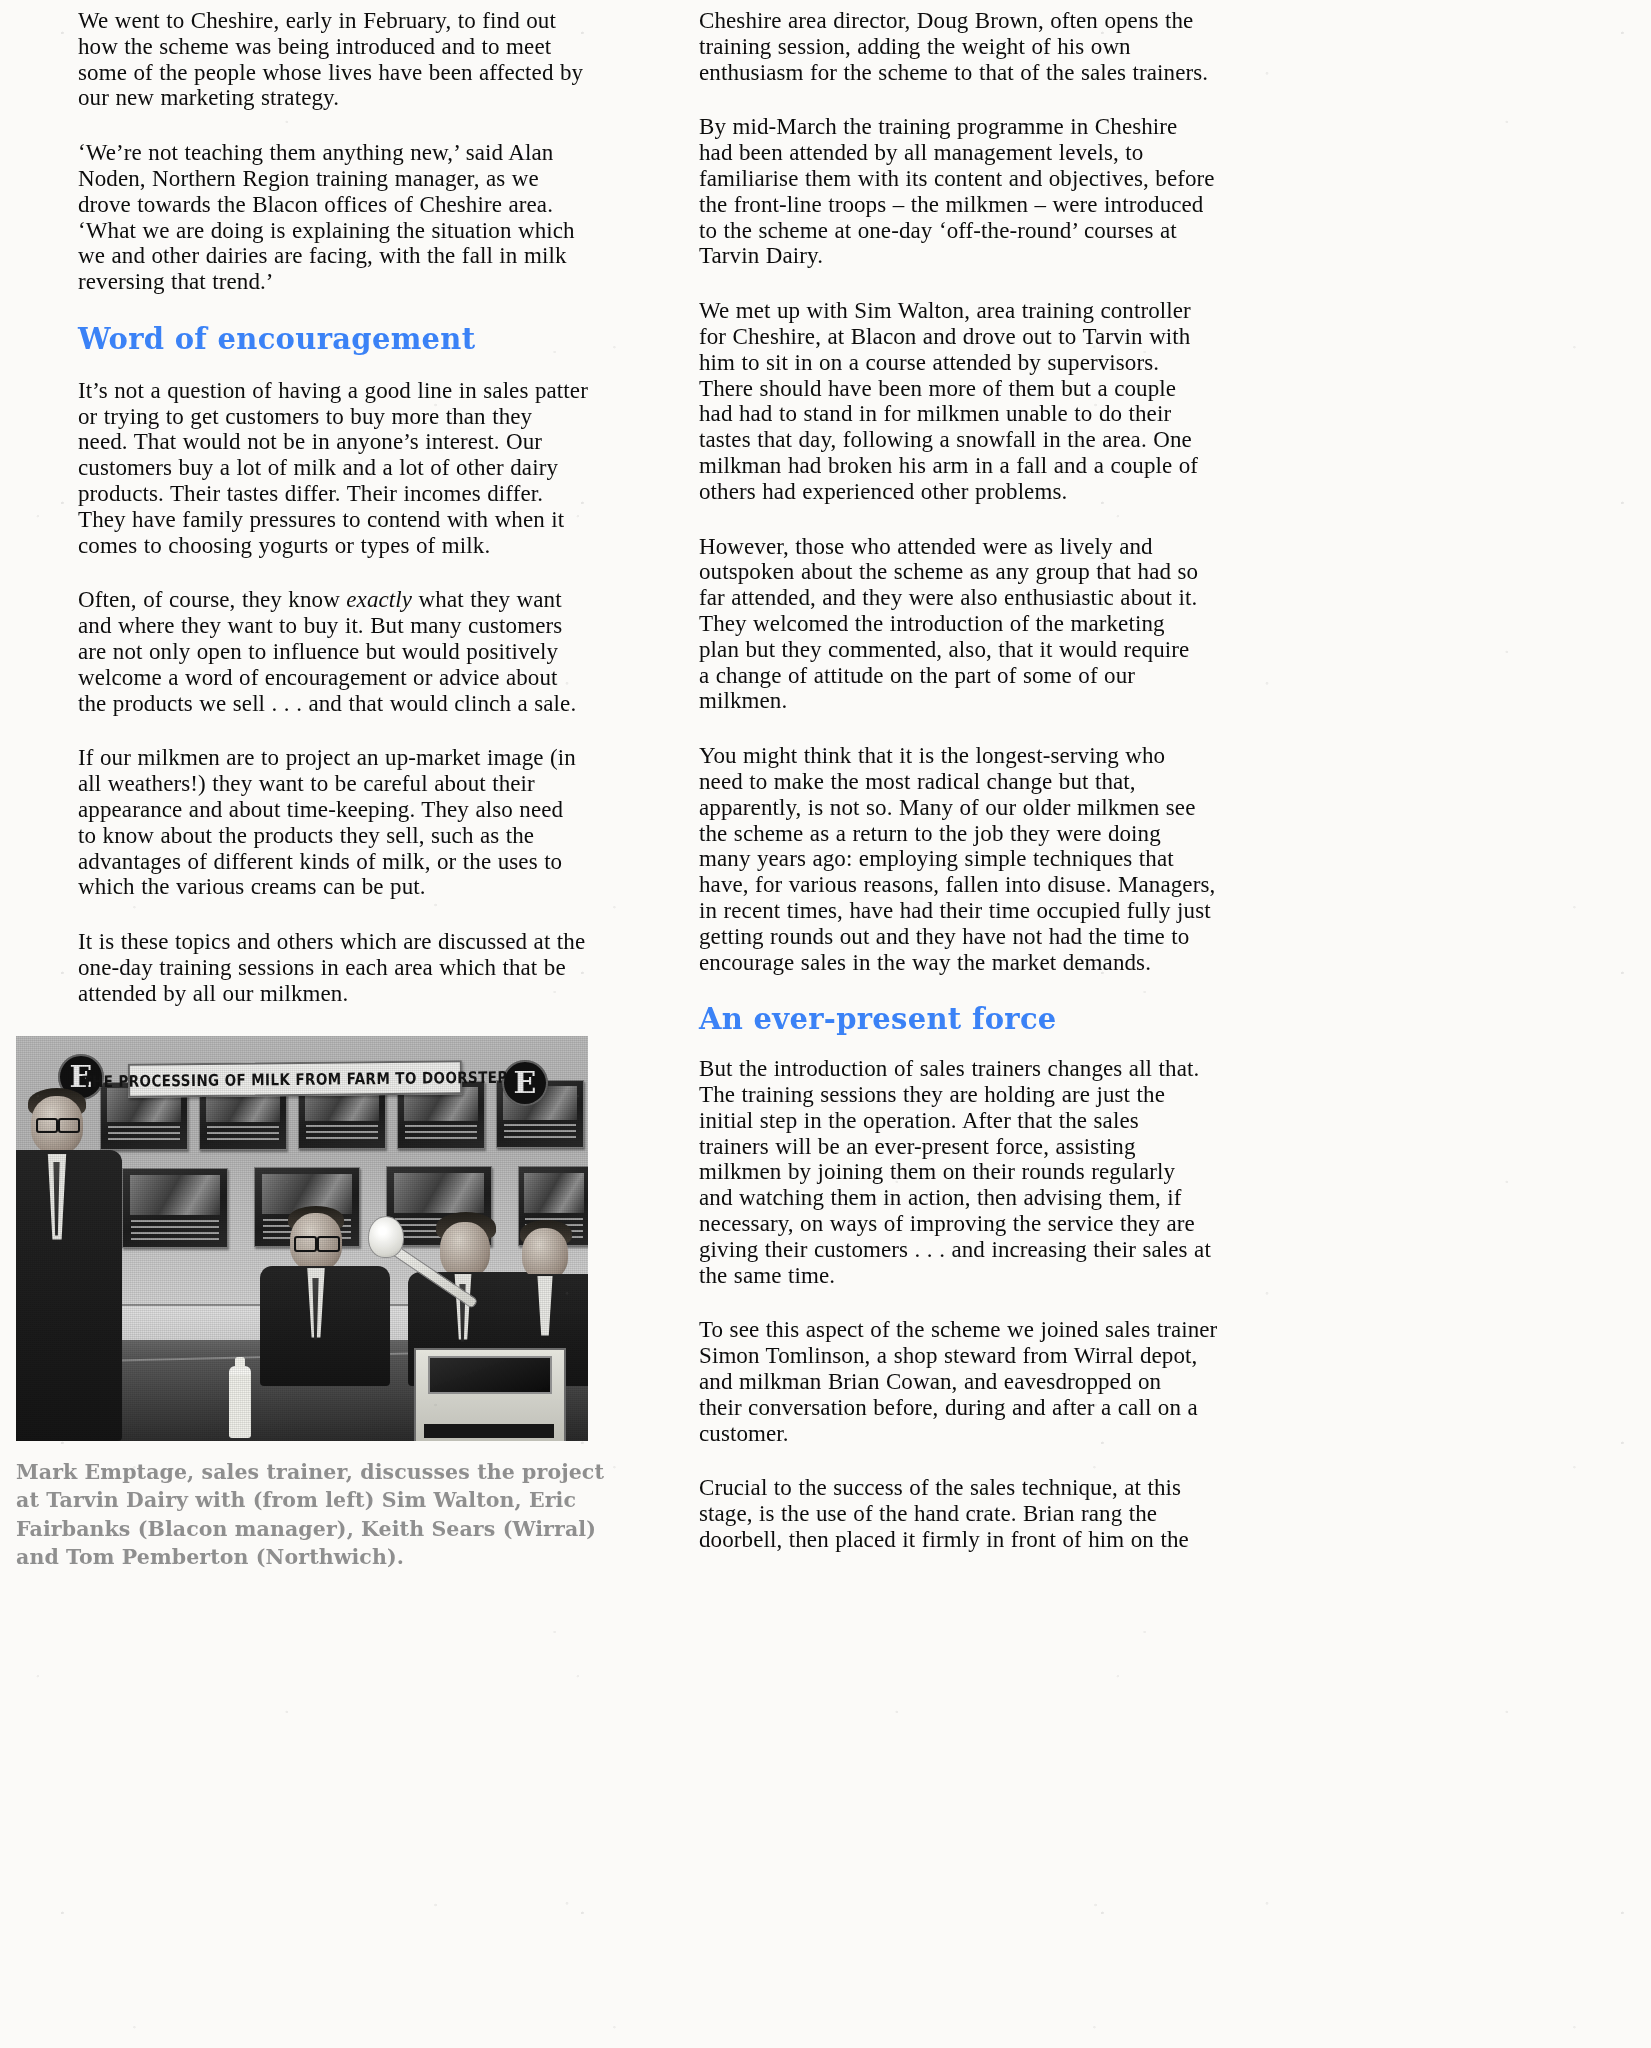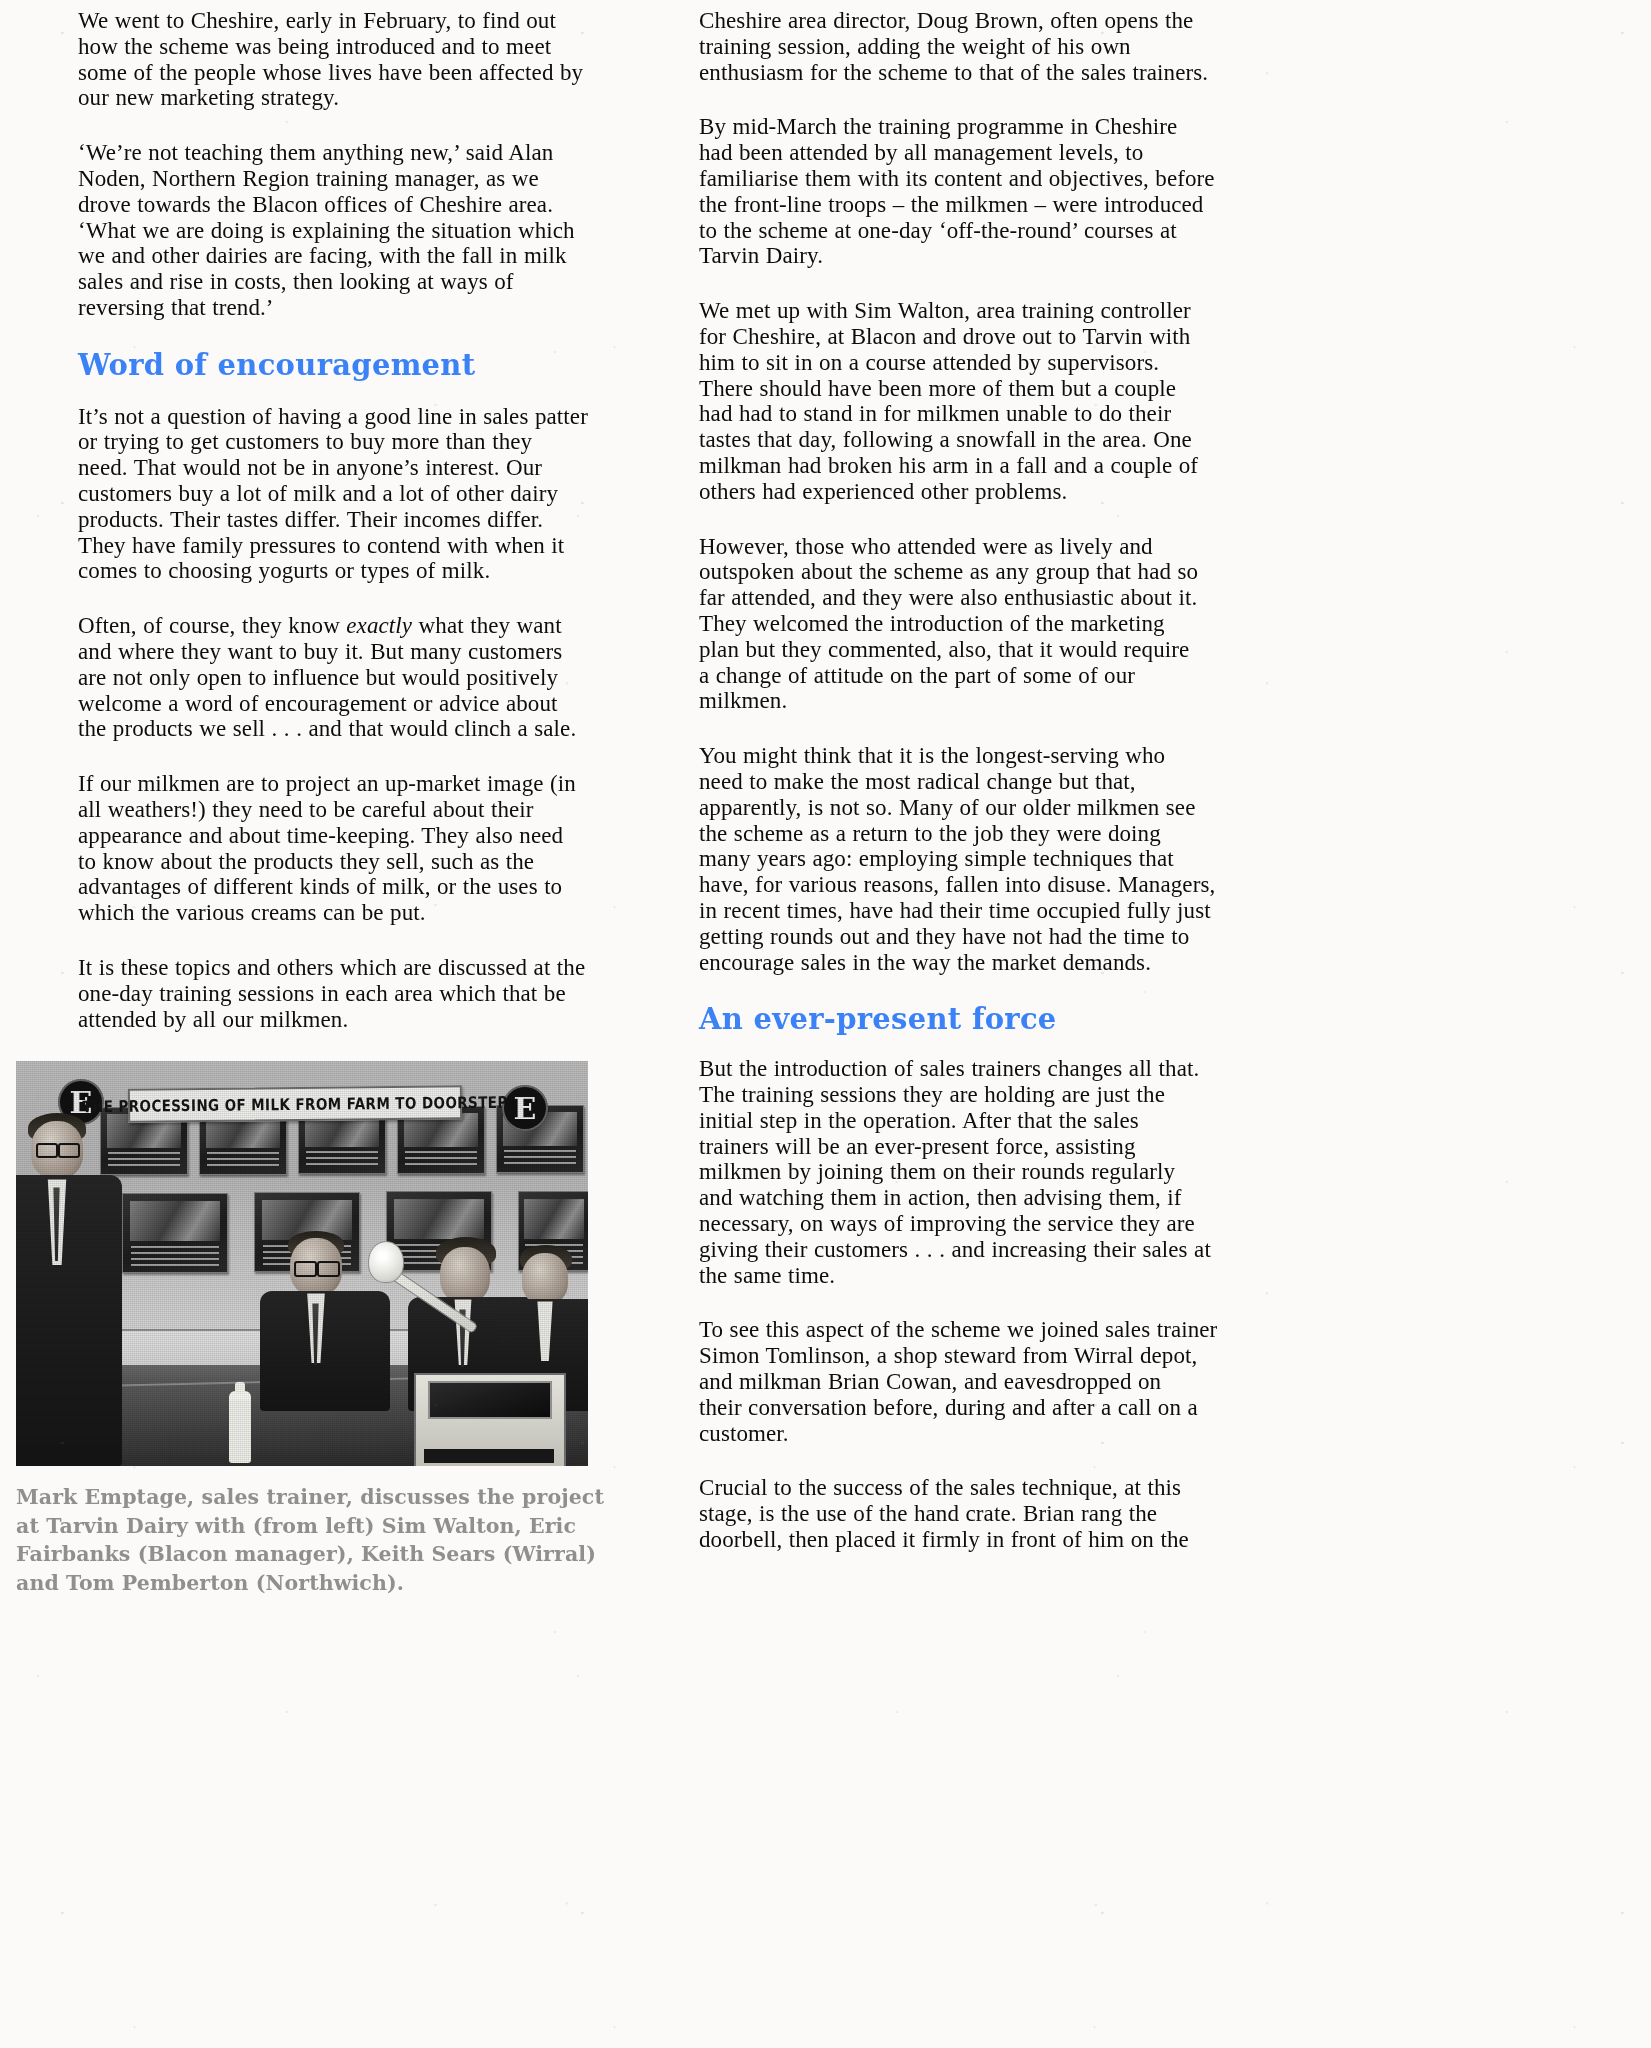--- a/index.html
+++ b/index.html
@@ -256,21 +256,20 @@
           <span class="ln">how the scheme was being introduced and to meet</span>
           <span class="ln">some of the people whose lives have been affected by</span>
           <span class="ln">our new marketing strategy.</span>
         </p>
         <p class="body">
           <span class="ln">‘We’re not teaching them anything new,’ said Alan</span>
           <span class="ln">Noden, Northern Region training manager, as we</span>
           <span class="ln">drove towards the Blacon offices of Cheshire area.</span>
           <span class="ln">‘What we are doing is explaining the situation which</span>
           <span class="ln">we and other dairies are facing, with the fall in milk</span>
-          <span class="ln">sales and rise in costs, then looking at ways of</span>
           <span class="ln">reversing that trend.’</span>
         </p>
       </div>
 
     <h2 class="sect">Word of encouragement</h2>
 
     <div id="left-rest">
         <p class="body">
           <span class="ln">It’s not a question of having a good line in sales patter</span>
           <span class="ln">or trying to get customers to buy more than they</span>
@@ -282,21 +281,21 @@
         </p>
         <p class="body">
           <span class="ln">Often, of course, they know <i>exactly</i> what they want</span>
           <span class="ln">and where they want to buy it. But many customers</span>
           <span class="ln">are not only open to influence but would positively</span>
           <span class="ln">welcome a word of encouragement or advice about</span>
           <span class="ln">the products we sell . . . and that would clinch a sale.</span>
         </p>
         <p class="body">
           <span class="ln">If our milkmen are to project an up-market image (in</span>
-          <span class="ln">all weathers!) they need to be careful about their</span>
+          <span class="ln">all weathers!) they want to be careful about their</span>
           <span class="ln">appearance and about time-keeping. They also need</span>
           <span class="ln">to know about the products they sell, such as the</span>
           <span class="ln">advantages of different kinds of milk, or the uses to</span>
           <span class="ln">which the various creams can be put.</span>
         </p>
         <p class="body">
           <span class="ln">It is these topics and others which are discussed at the</span>
           <span class="ln">one-day training sessions in each area which that be</span>
           <span class="ln">attended by all our milkmen.</span>
         </p>

